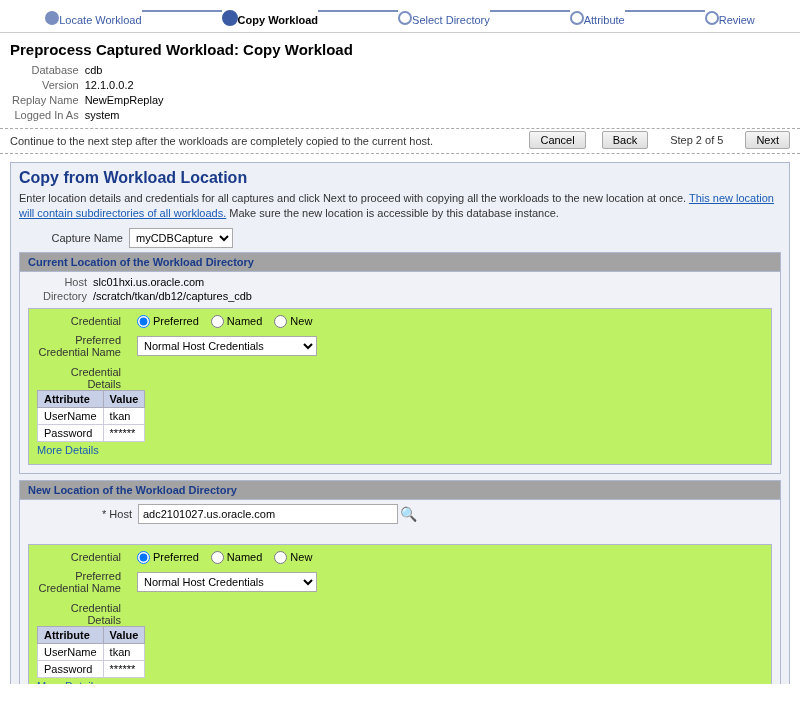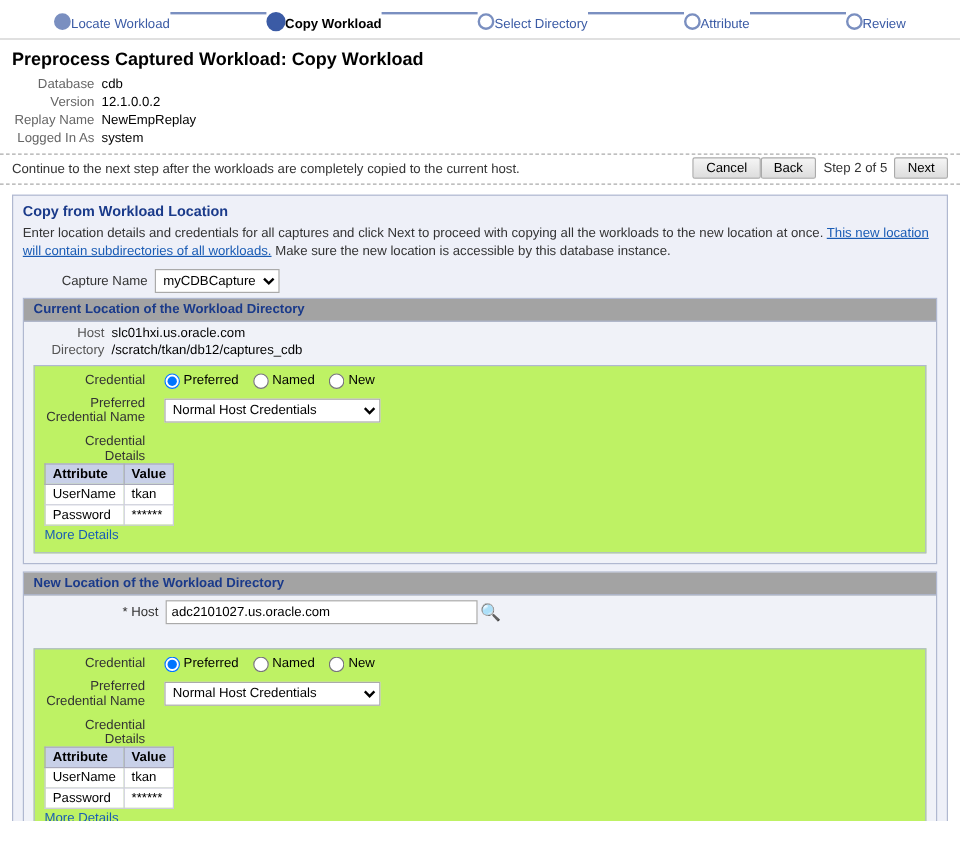--- a/index.html
+++ b/index.html
@@ -83,21 +83,21 @@
     }
     .page-header table td.value {
       color: #000;
     }
 
     
     .action-bar {
       display: flex;
       justify-content: flex-end;
       align-items: center;
-      gap: 0;
+      gap: 16px;
       position: absolute;
       top: 98px;
       right: 10px;
     }
     .btn {
       padding: 2px 10px;
       font-size: 11px;
       border: 1px solid #aaa;
       background: linear-gradient(to bottom, #f5f5f5, #ddd);
       cursor: pointer;
@@ -124,21 +124,21 @@
     }
 
     
     .section-box {
       border: 1px solid #b0b8d0;
       background: #eef0f8;
       margin-bottom: 10px;
       padding: 6px 8px 8px 8px;
     }
     .section-title {
-      font-size: 12px;
+      font-size: 16px;
       font-weight: bold;
       color: #1a3a8a;
       margin-bottom: 4px;
     }
     .section-desc {
       font-size: 11px;
       color: #333;
       margin-bottom: 6px;
       line-height: 1.4;
     }

